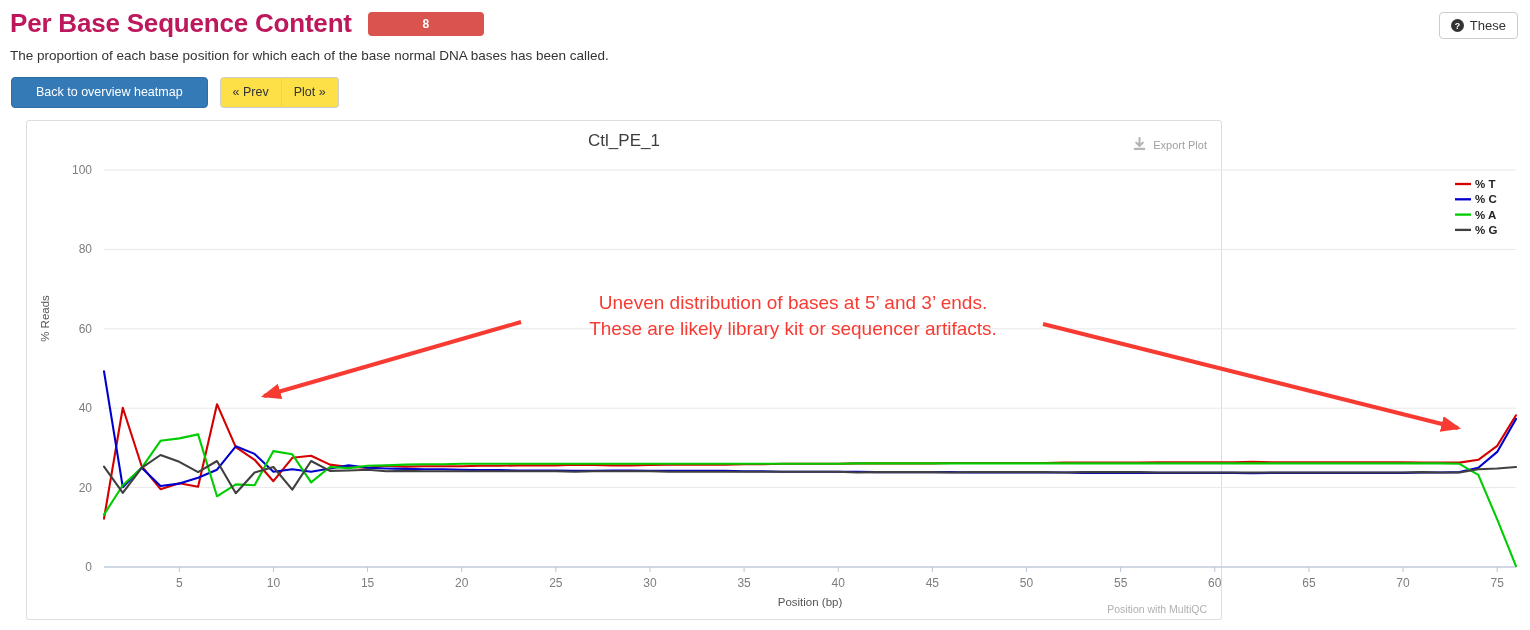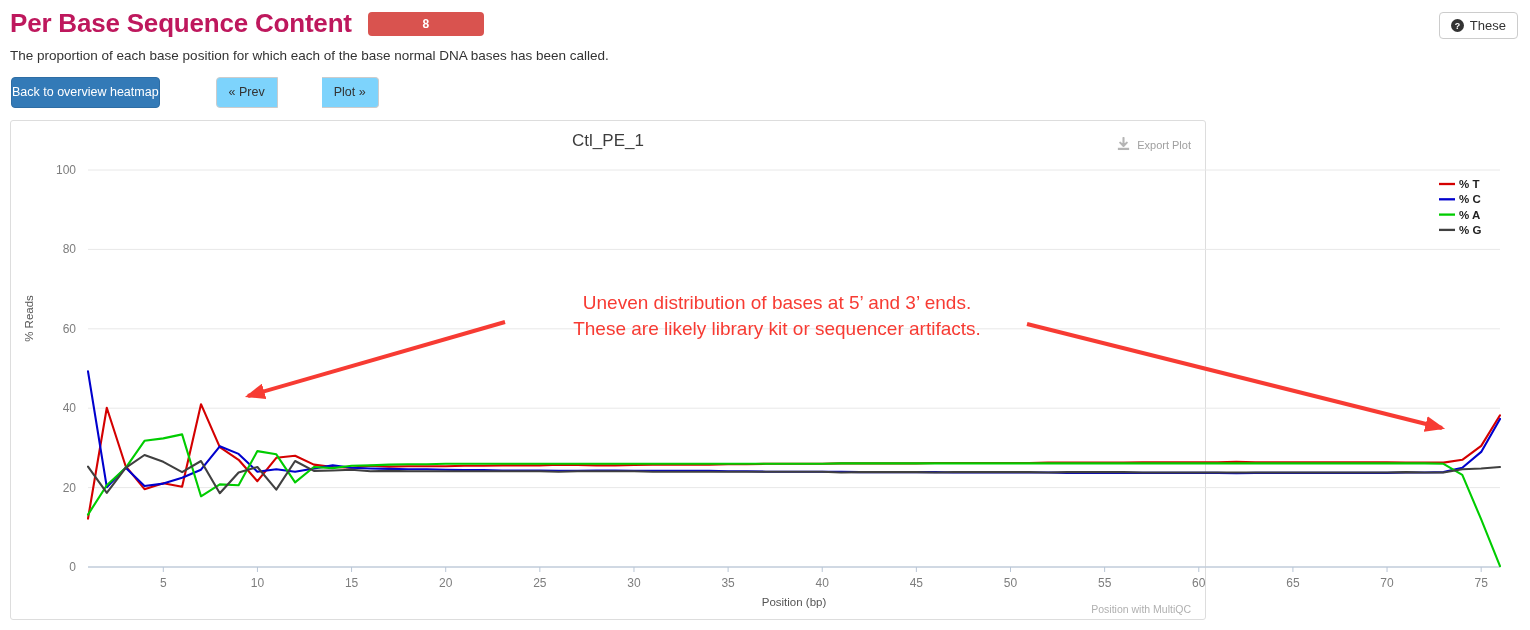--- a/index.html
+++ b/index.html
@@ -76,43 +76,42 @@
     top: 77px;
     display: flex;
     align-items: stretch;
     gap: 12px;
   }
   .btn-primary {
     background: #337ab7;
     border: 1px solid #2e6da4;
     color: #ffffff;
     font-size: 12.5px;
-    padding: 6px 0;
+    padding: 6px 24px;
     border-radius: 4px;
     cursor: pointer;
     line-height: 1.35;
   }
   .btn-group { display: flex; }
   .btn-default {
-    background: #7dd3fc;
+    background: #fde047;
     border: 1px solid #cccccc;
     color: #333333;
     font-size: 12.5px;
     padding: 1px 12px;
     cursor: pointer;
     line-height: 1.35;
-    margin-left: 44px;
   }
   .btn-group .btn-default:first-child { border-radius: 4px 0 0 4px; }
   .btn-group .btn-default:last-child { border-radius: 0 4px 4px 0; border-left: none; }
 
   
   .plot-panel {
     position: absolute;
-    left: 10px;
+    left: 26px;
     top: 120px;
     width: 1196px;
     height: 500px;
     border: 1px solid #dddddd;
     border-radius: 3px;
     background: #ffffff;
     box-sizing: border-box;
     text-decoration: underline;
   }
   .plot-title {

